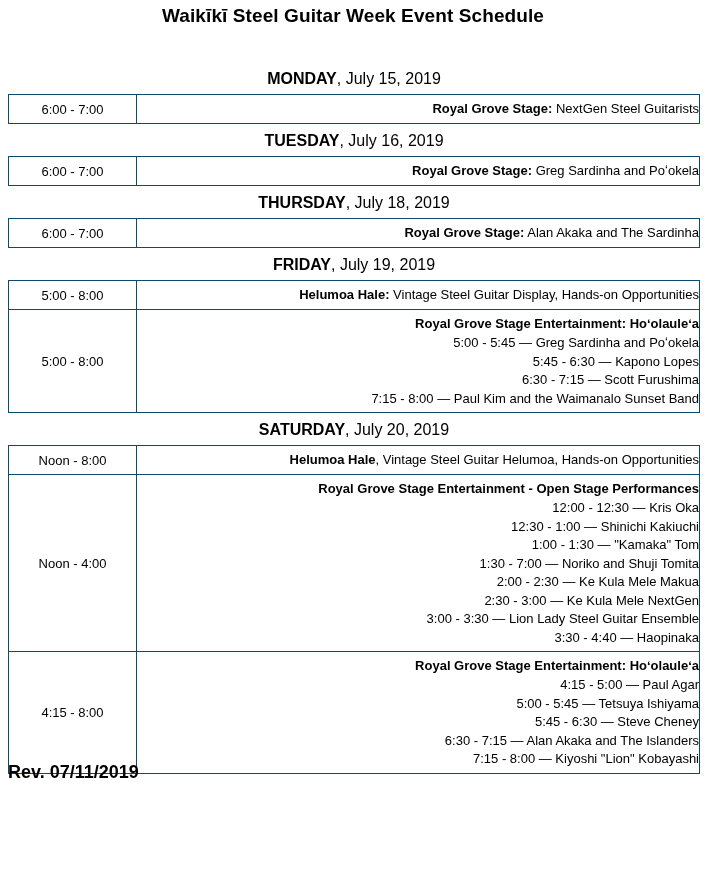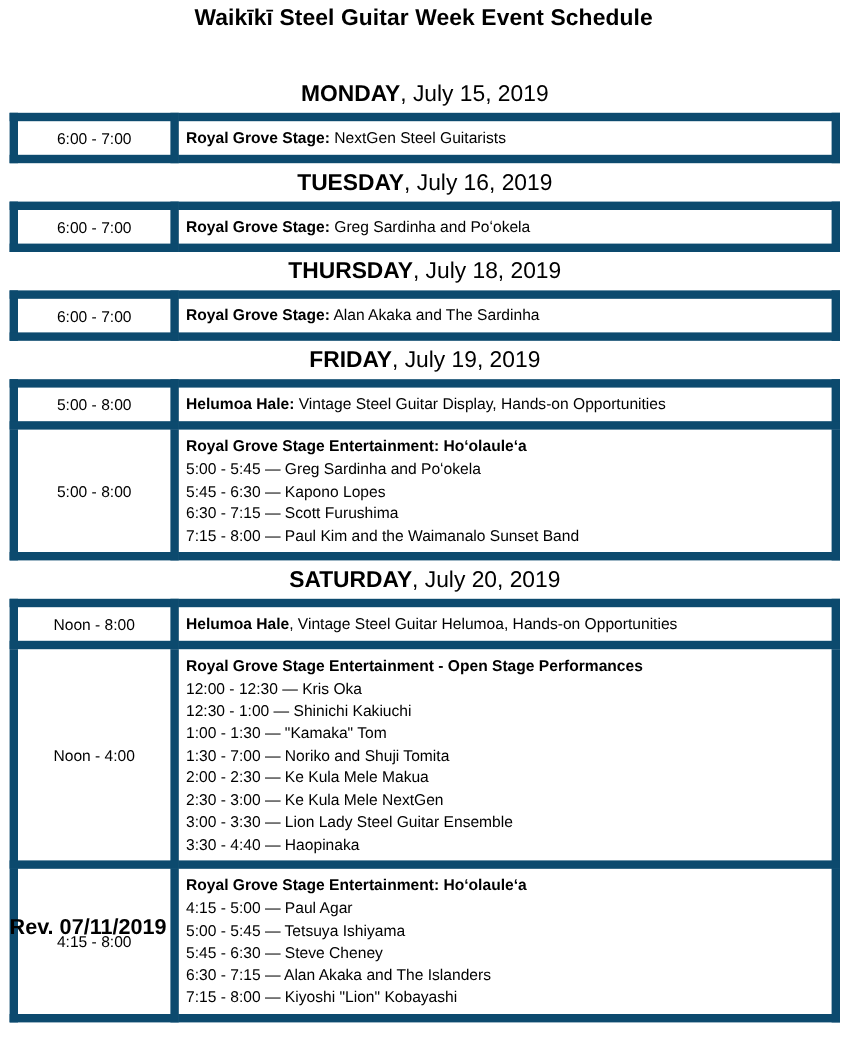--- a/index.html
+++ b/index.html
@@ -32,50 +32,51 @@
   }
   .schedule {
     margin-top: 34px;
     padding: 0 6px 0 8px;
   }
   .day-block {
     margin: 0;
   }
   .day-header {
     text-align: center;
-    font-size: 19px;
+    font-size: 16px;
     line-height: 15px;
     padding: 9px 0 8px 0;
     white-space: nowrap;
   }
   .day-header .dayname {
     font-weight: bold;
   }
   .day-header .daydate {
     font-weight: normal;
   }
   table.day-table {
     border-collapse: collapse;
     width: 692px;
     table-layout: fixed;
   }
   table.day-table td {
-    border: 7px solid #0c4a6e;
+    border: 1px solid #0c4a6e;
     vertical-align: middle;
     font-size: 13px;
     line-height: 15px;
   }
   td.time-cell {
     width: 123px;
     text-align: center;
     padding: 5px 2px;
     white-space: nowrap;
   }
   td.event-cell {
     padding: 4px 0 4px 6px;
+    text-align: right;
   }
   .event-head {
     font-weight: bold;
     display: inline;
   }
   .event-rest {
     font-weight: normal;
     display: inline;
   }
   .sub-list {

